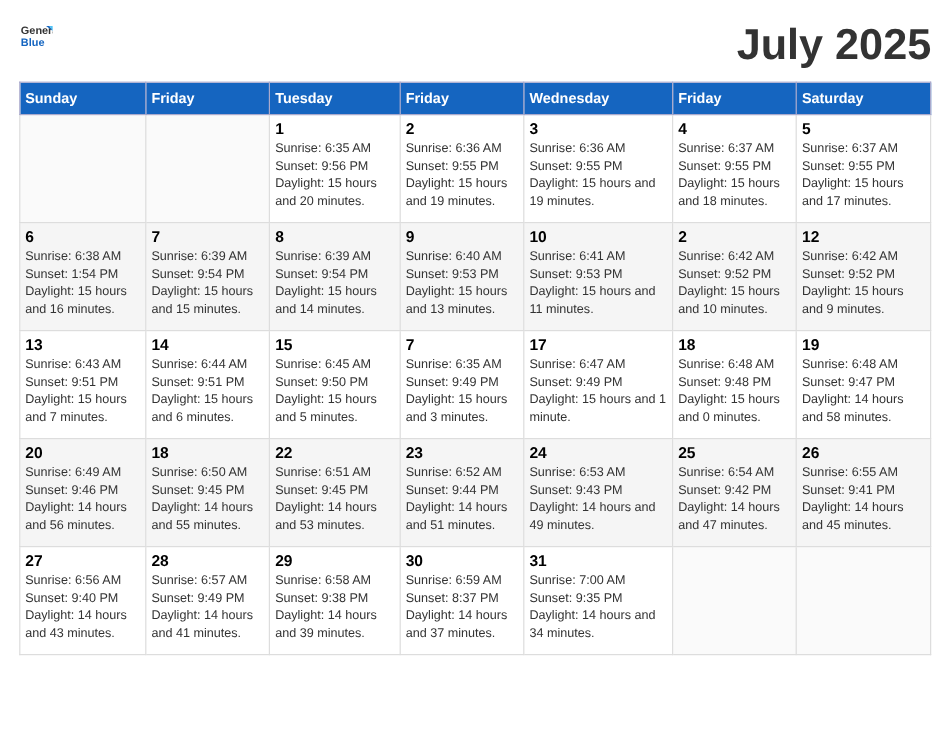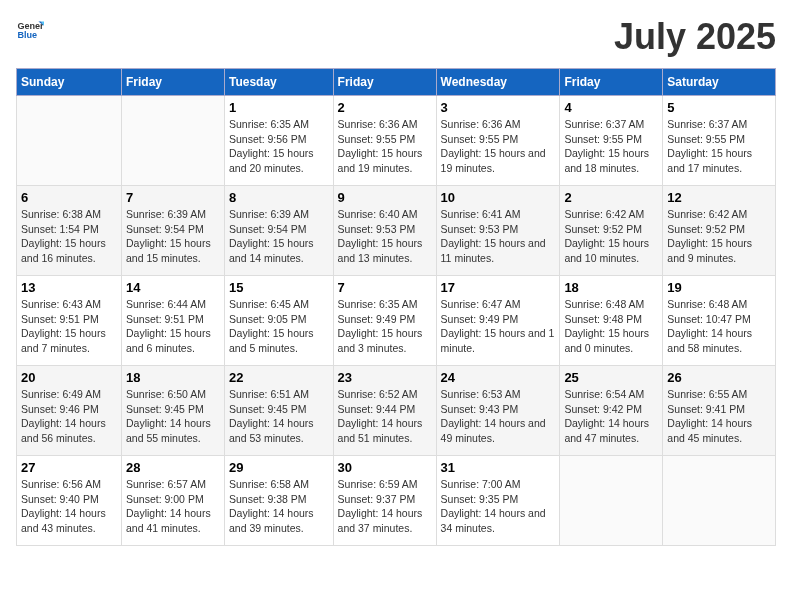--- a/index.html
+++ b/index.html
@@ -200,21 +200,21 @@
         </td>
         <td>
           <span class="day-number">14</span>
           <div class="day-info">Sunrise: 6:44 AM
 Sunset: 9:51 PM
 Daylight: 15 hours and 6 minutes.</div>
         </td>
         <td>
           <span class="day-number">15</span>
           <div class="day-info">Sunrise: 6:45 AM
-Sunset: 9:05 PM
+Sunset: 9:50 PM
 Daylight: 15 hours and 5 minutes.</div>
         </td>
         <td>
           <span class="day-number">7</span>
           <div class="day-info">Sunrise: 6:35 AM
 Sunset: 9:49 PM
 Daylight: 15 hours and 3 minutes.</div>
         </td>
         <td>
           <span class="day-number">17</span>
@@ -224,21 +224,21 @@
         </td>
         <td>
           <span class="day-number">18</span>
           <div class="day-info">Sunrise: 6:48 AM
 Sunset: 9:48 PM
 Daylight: 15 hours and 0 minutes.</div>
         </td>
         <td>
           <span class="day-number">19</span>
           <div class="day-info">Sunrise: 6:48 AM
-Sunset: 10:47 PM
+Sunset: 9:47 PM
 Daylight: 14 hours and 58 minutes.</div>
         </td>
       </tr>
       <tr>
         <td>
           <span class="day-number">20</span>
           <div class="day-info">Sunrise: 6:49 AM
 Sunset: 9:46 PM
 Daylight: 14 hours and 56 minutes.</div>
         </td>
@@ -282,33 +282,33 @@
       <tr>
         <td>
           <span class="day-number">27</span>
           <div class="day-info">Sunrise: 6:56 AM
 Sunset: 9:40 PM
 Daylight: 14 hours and 43 minutes.</div>
         </td>
         <td>
           <span class="day-number">28</span>
           <div class="day-info">Sunrise: 6:57 AM
-Sunset: 9:00 PM
+Sunset: 9:49 PM
 Daylight: 14 hours and 41 minutes.</div>
         </td>
         <td>
           <span class="day-number">29</span>
           <div class="day-info">Sunrise: 6:58 AM
 Sunset: 9:38 PM
 Daylight: 14 hours and 39 minutes.</div>
         </td>
         <td>
           <span class="day-number">30</span>
           <div class="day-info">Sunrise: 6:59 AM
-Sunset: 9:37 PM
+Sunset: 8:37 PM
 Daylight: 14 hours and 37 minutes.</div>
         </td>
         <td>
           <span class="day-number">31</span>
           <div class="day-info">Sunrise: 7:00 AM
 Sunset: 9:35 PM
 Daylight: 14 hours and 34 minutes.</div>
         </td>
         <td class="empty-cell"></td>
         <td class="empty-cell"></td>

